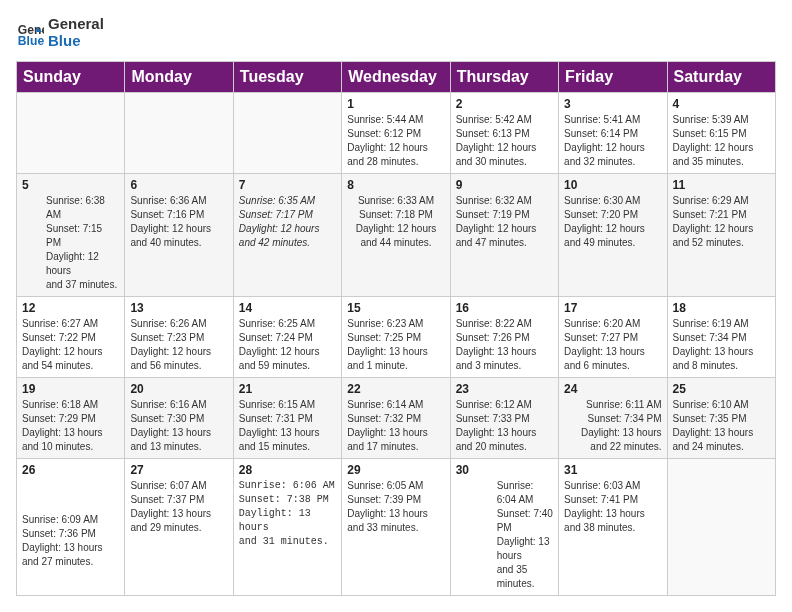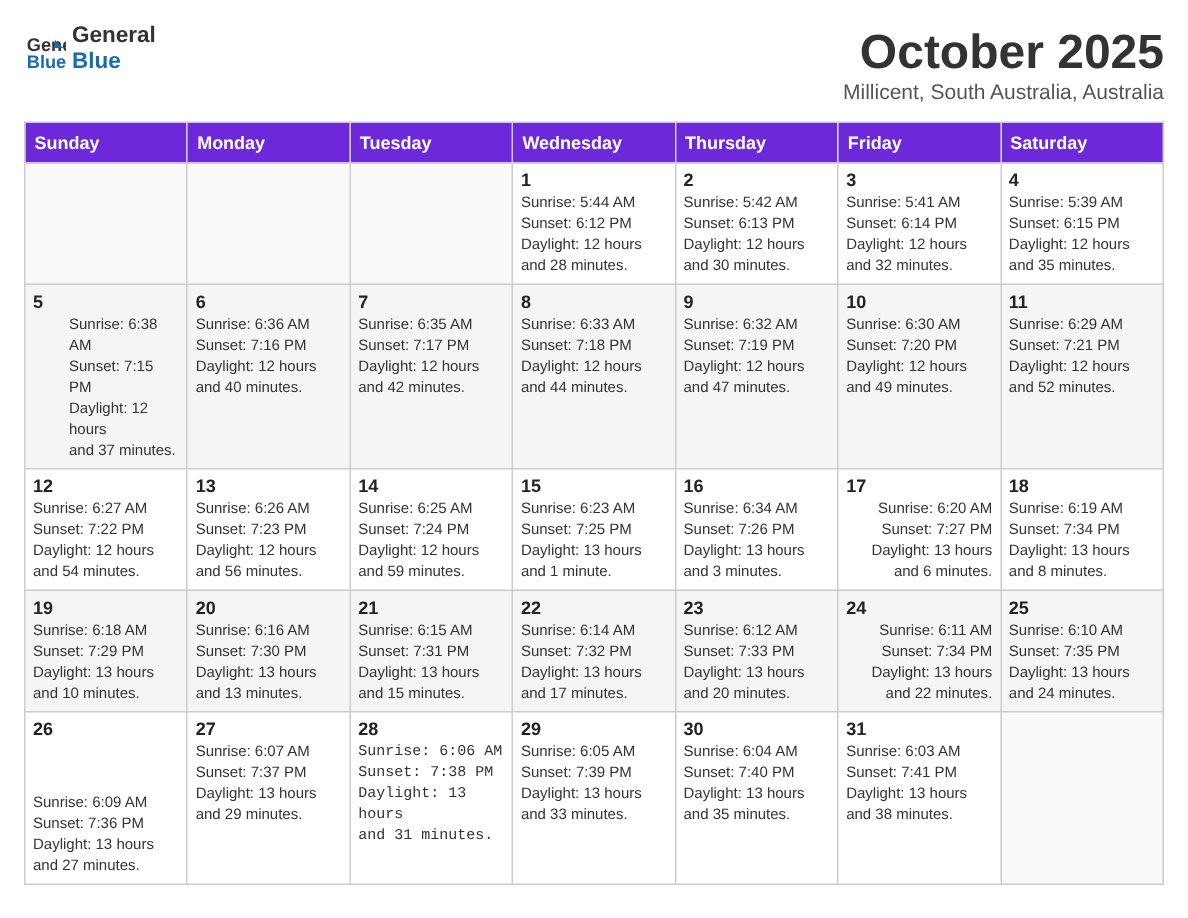--- a/index.html
+++ b/index.html
@@ -36,25 +36,25 @@
     .subtitle {
       font-size: 14px;
       color: #555;
     }
     table {
       width: 100%;
       border-collapse: collapse;
       font-size: 11px;
     }
     thead tr th {
-      background-color: #6d28d9;
+      background-color: #701a75;
       color: #fff;
       padding: 6px 6px;
       text-align: left;
-      font-size: 12px;
+      font-size: 16px;
       border: 1px solid #ccc;
     }
     tbody tr td {
       border: 1px solid #ccc;
       vertical-align: top;
       padding: 4px 5px;
       height: 80px;
       width: 107px;
       background: #fff;
     }
@@ -84,24 +84,20 @@
     <svg class="logo-icon" viewBox="0 0 30 30">
       <text x="2" y="16" font-size="13" font-weight="bold" fill="#333" font-family="Arial">General</text>
       <text x="2" y="28" font-size="13" font-weight="bold" fill="#1a6bb5" font-family="Arial">Blue</text>
       <polygon points="22,8 28,14 22,14" fill="#1a6bb5"></polygon>
     </svg>
     <div style="display:flex;flex-direction:column;line-height:1.1;">
       <span style="font-size:15px;font-weight:bold;color:#333;">General</span>
       <span style="font-size:15px;font-weight:bold;color:#1a6bb5;">Blue</span>
     </div>
   </div>
-  <div class="title-block">
-    <div class="month-title">October 2025</div>
-    <div class="subtitle">Millicent, South Australia, Australia</div>
-  </div>
 </div>
 
 <table>
   <thead>
     <tr id="header-row">
         <th>Sunday</th>
         <th>Monday</th>
         <th>Tuesday</th>
         <th>Wednesday</th>
         <th>Thursday</th>
@@ -153,28 +149,28 @@
         </td>
         <td>
           <div class="day-num">6</div>
           <div class="day-info" style="white-space: pre-line;">Sunrise: 6:36 AM
 Sunset: 7:16 PM
 Daylight: 12 hours
 and 40 minutes.</div>
         </td>
         <td>
           <div class="day-num">7</div>
-          <div class="day-info" style="white-space: pre-line;">Sunrise: 6:35 AM
+          <div class="day-info" style="white-space: pre-line; font-style: italic;">Sunrise: 6:35 AM
 Sunset: 7:17 PM
 Daylight: 12 hours
 and 42 minutes.</div>
         </td>
         <td>
           <div class="day-num">8</div>
-          <div class="day-info" style="white-space: pre-line;">Sunrise: 6:33 AM
+          <div class="day-info" style="white-space: pre-line; text-align: center;">Sunrise: 6:33 AM
 Sunset: 7:18 PM
 Daylight: 12 hours
 and 44 minutes.</div>
         </td>
         <td>
           <div class="day-num">9</div>
           <div class="day-info" style="white-space: pre-line;">Sunrise: 6:32 AM
 Sunset: 7:19 PM
 Daylight: 12 hours
 and 47 minutes.</div>
@@ -218,28 +214,28 @@
         </td>
         <td>
           <div class="day-num">15</div>
           <div class="day-info" style="white-space: pre-line;">Sunrise: 6:23 AM
 Sunset: 7:25 PM
 Daylight: 13 hours
 and 1 minute.</div>
         </td>
         <td>
           <div class="day-num">16</div>
-          <div class="day-info" style="white-space: pre-line;">Sunrise: 6:34 AM
+          <div class="day-info" style="white-space: pre-line;">Sunrise: 8:22 AM
 Sunset: 7:26 PM
 Daylight: 13 hours
 and 3 minutes.</div>
         </td>
         <td>
           <div class="day-num">17</div>
-          <div class="day-info" style="white-space: pre-line; text-align: right;">Sunrise: 6:20 AM
+          <div class="day-info" style="white-space: pre-line;">Sunrise: 6:20 AM
 Sunset: 7:27 PM
 Daylight: 13 hours
 and 6 minutes.</div>
         </td>
         <td>
           <div class="day-num">18</div>
           <div class="day-info" style="white-space: pre-line;">Sunrise: 6:19 AM
 Sunset: 7:34 PM
 Daylight: 13 hours
 and 8 minutes.</div>
@@ -320,21 +316,21 @@
         </td>
         <td>
           <div class="day-num">29</div>
           <div class="day-info" style="white-space: pre-line;">Sunrise: 6:05 AM
 Sunset: 7:39 PM
 Daylight: 13 hours
 and 33 minutes.</div>
         </td>
         <td>
           <div class="day-num">30</div>
-          <div class="day-info" style="white-space: pre-line;">Sunrise: 6:04 AM
+          <div class="day-info" style="white-space: pre-line; margin-left: 41px;">Sunrise: 6:04 AM
 Sunset: 7:40 PM
 Daylight: 13 hours
 and 35 minutes.</div>
         </td>
         <td>
           <div class="day-num">31</div>
           <div class="day-info" style="white-space: pre-line;">Sunrise: 6:03 AM
 Sunset: 7:41 PM
 Daylight: 13 hours
 and 38 minutes.</div>

